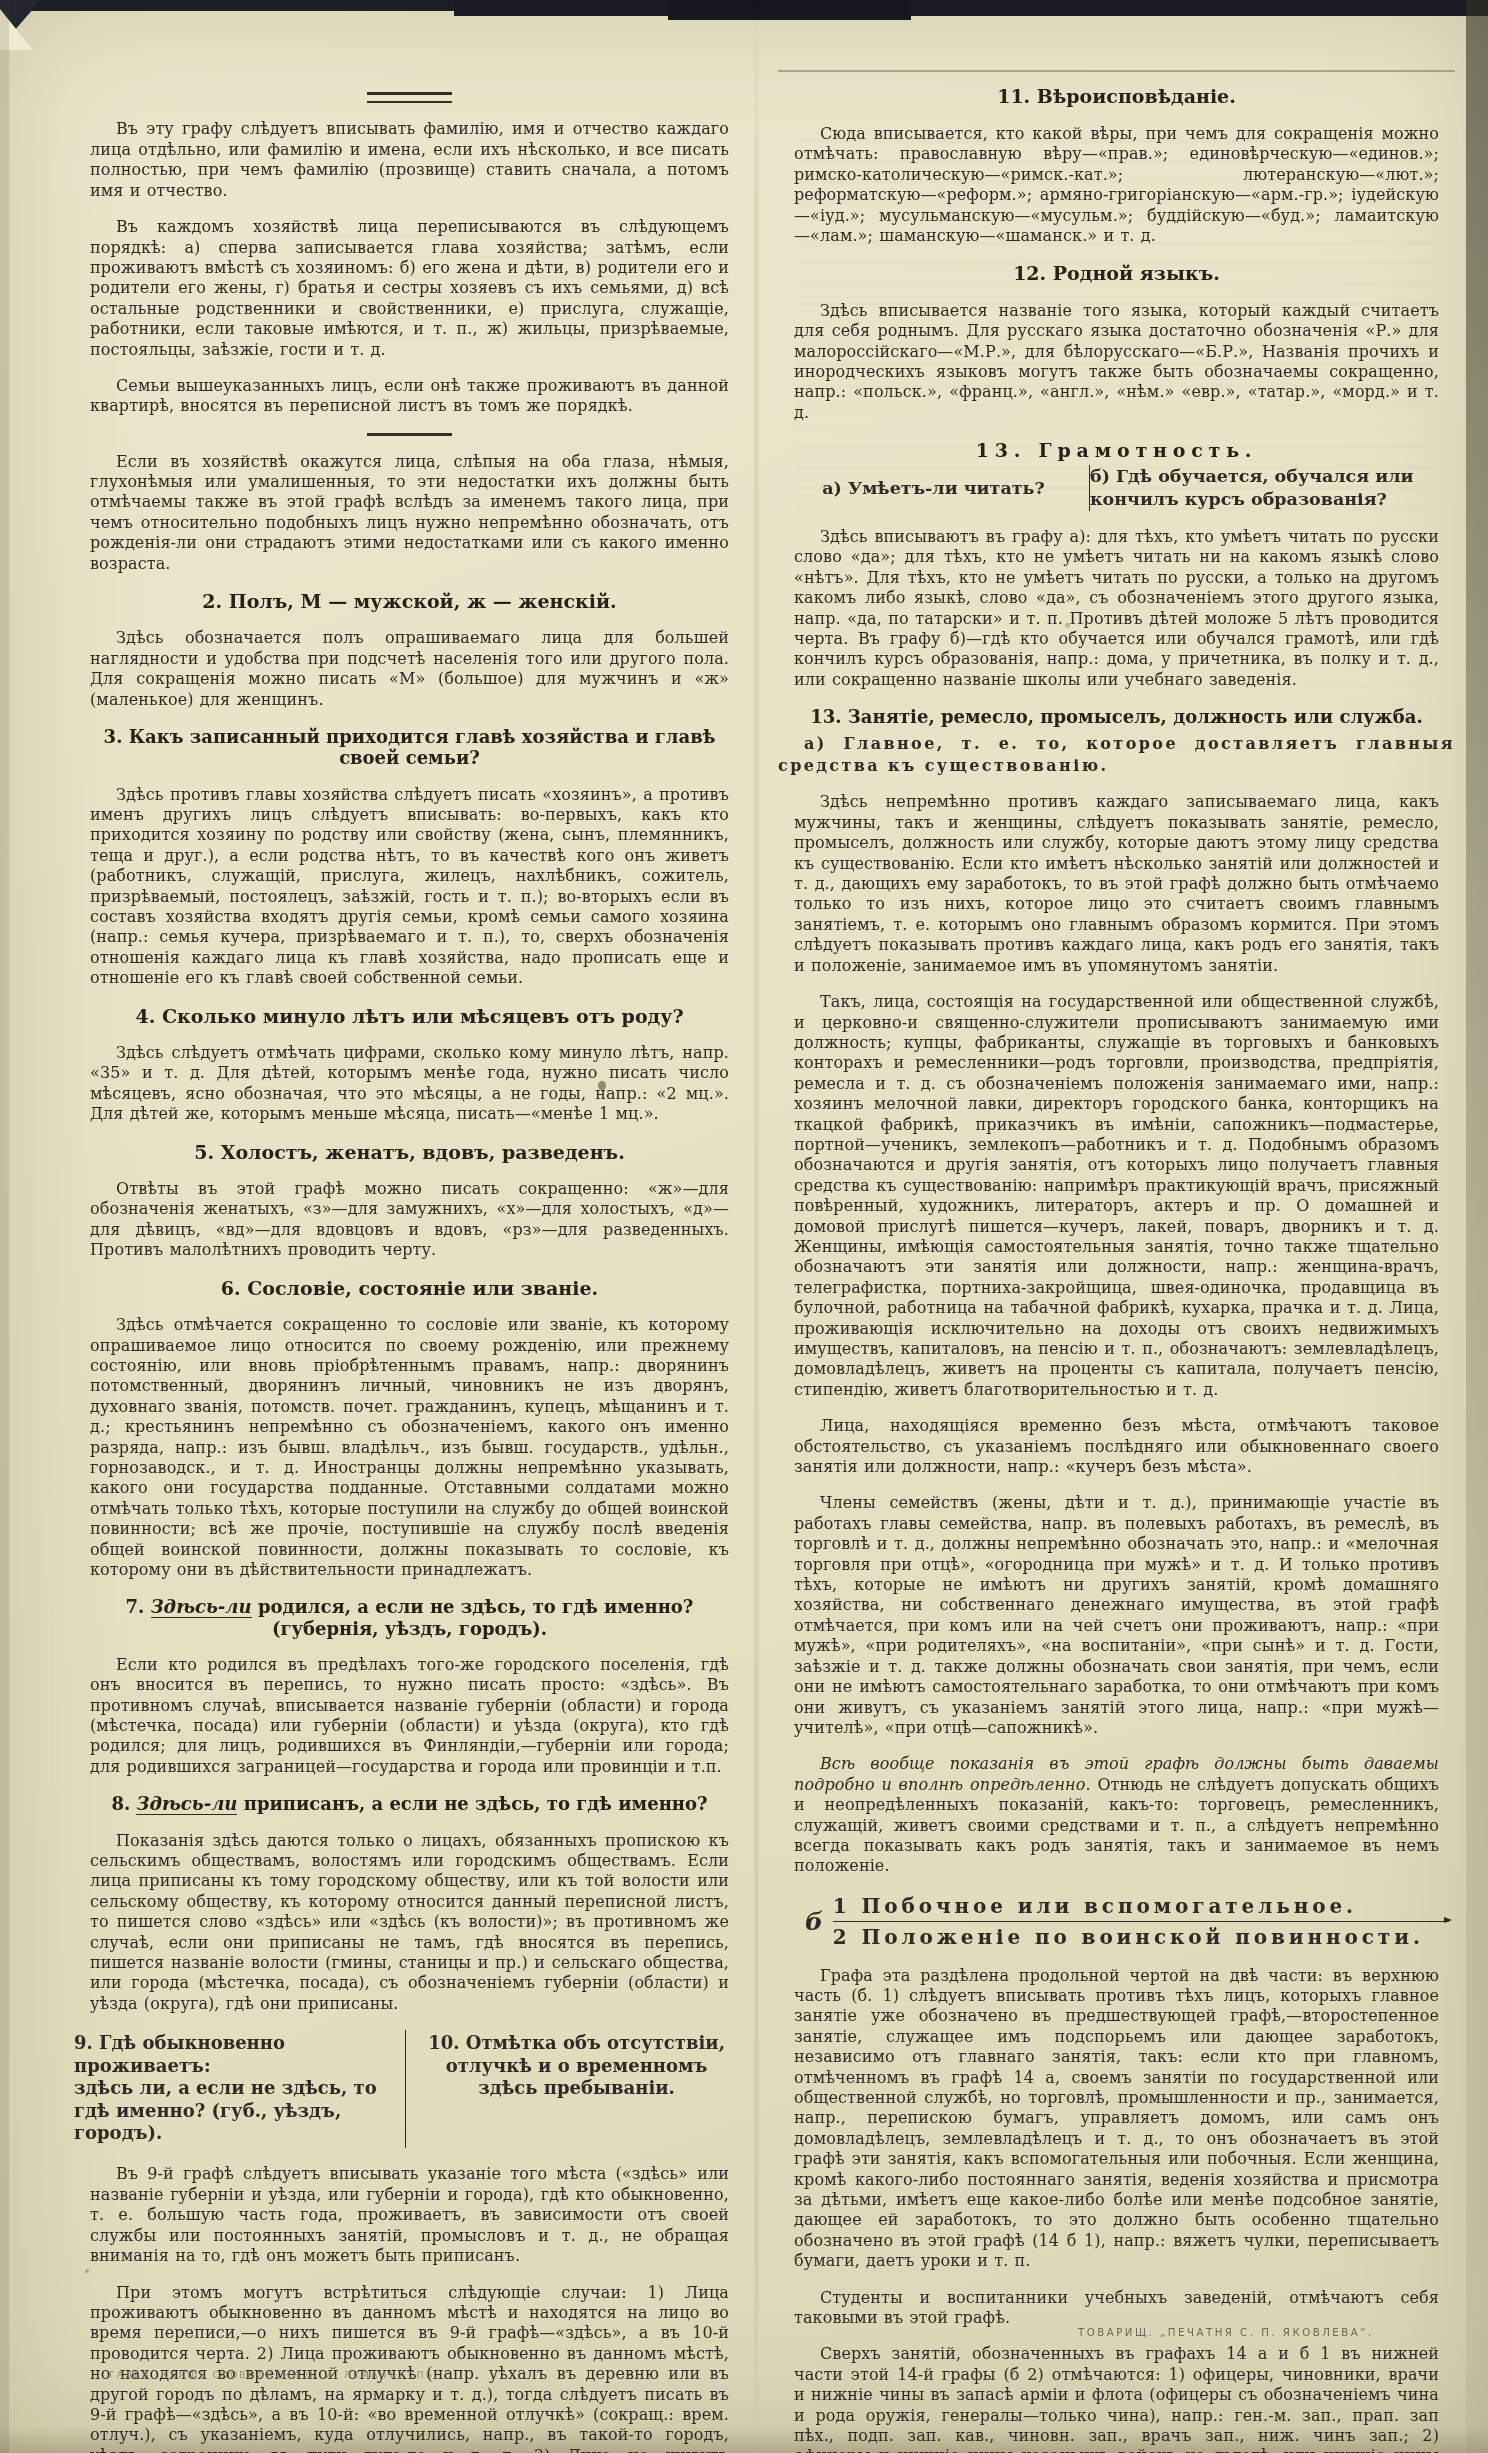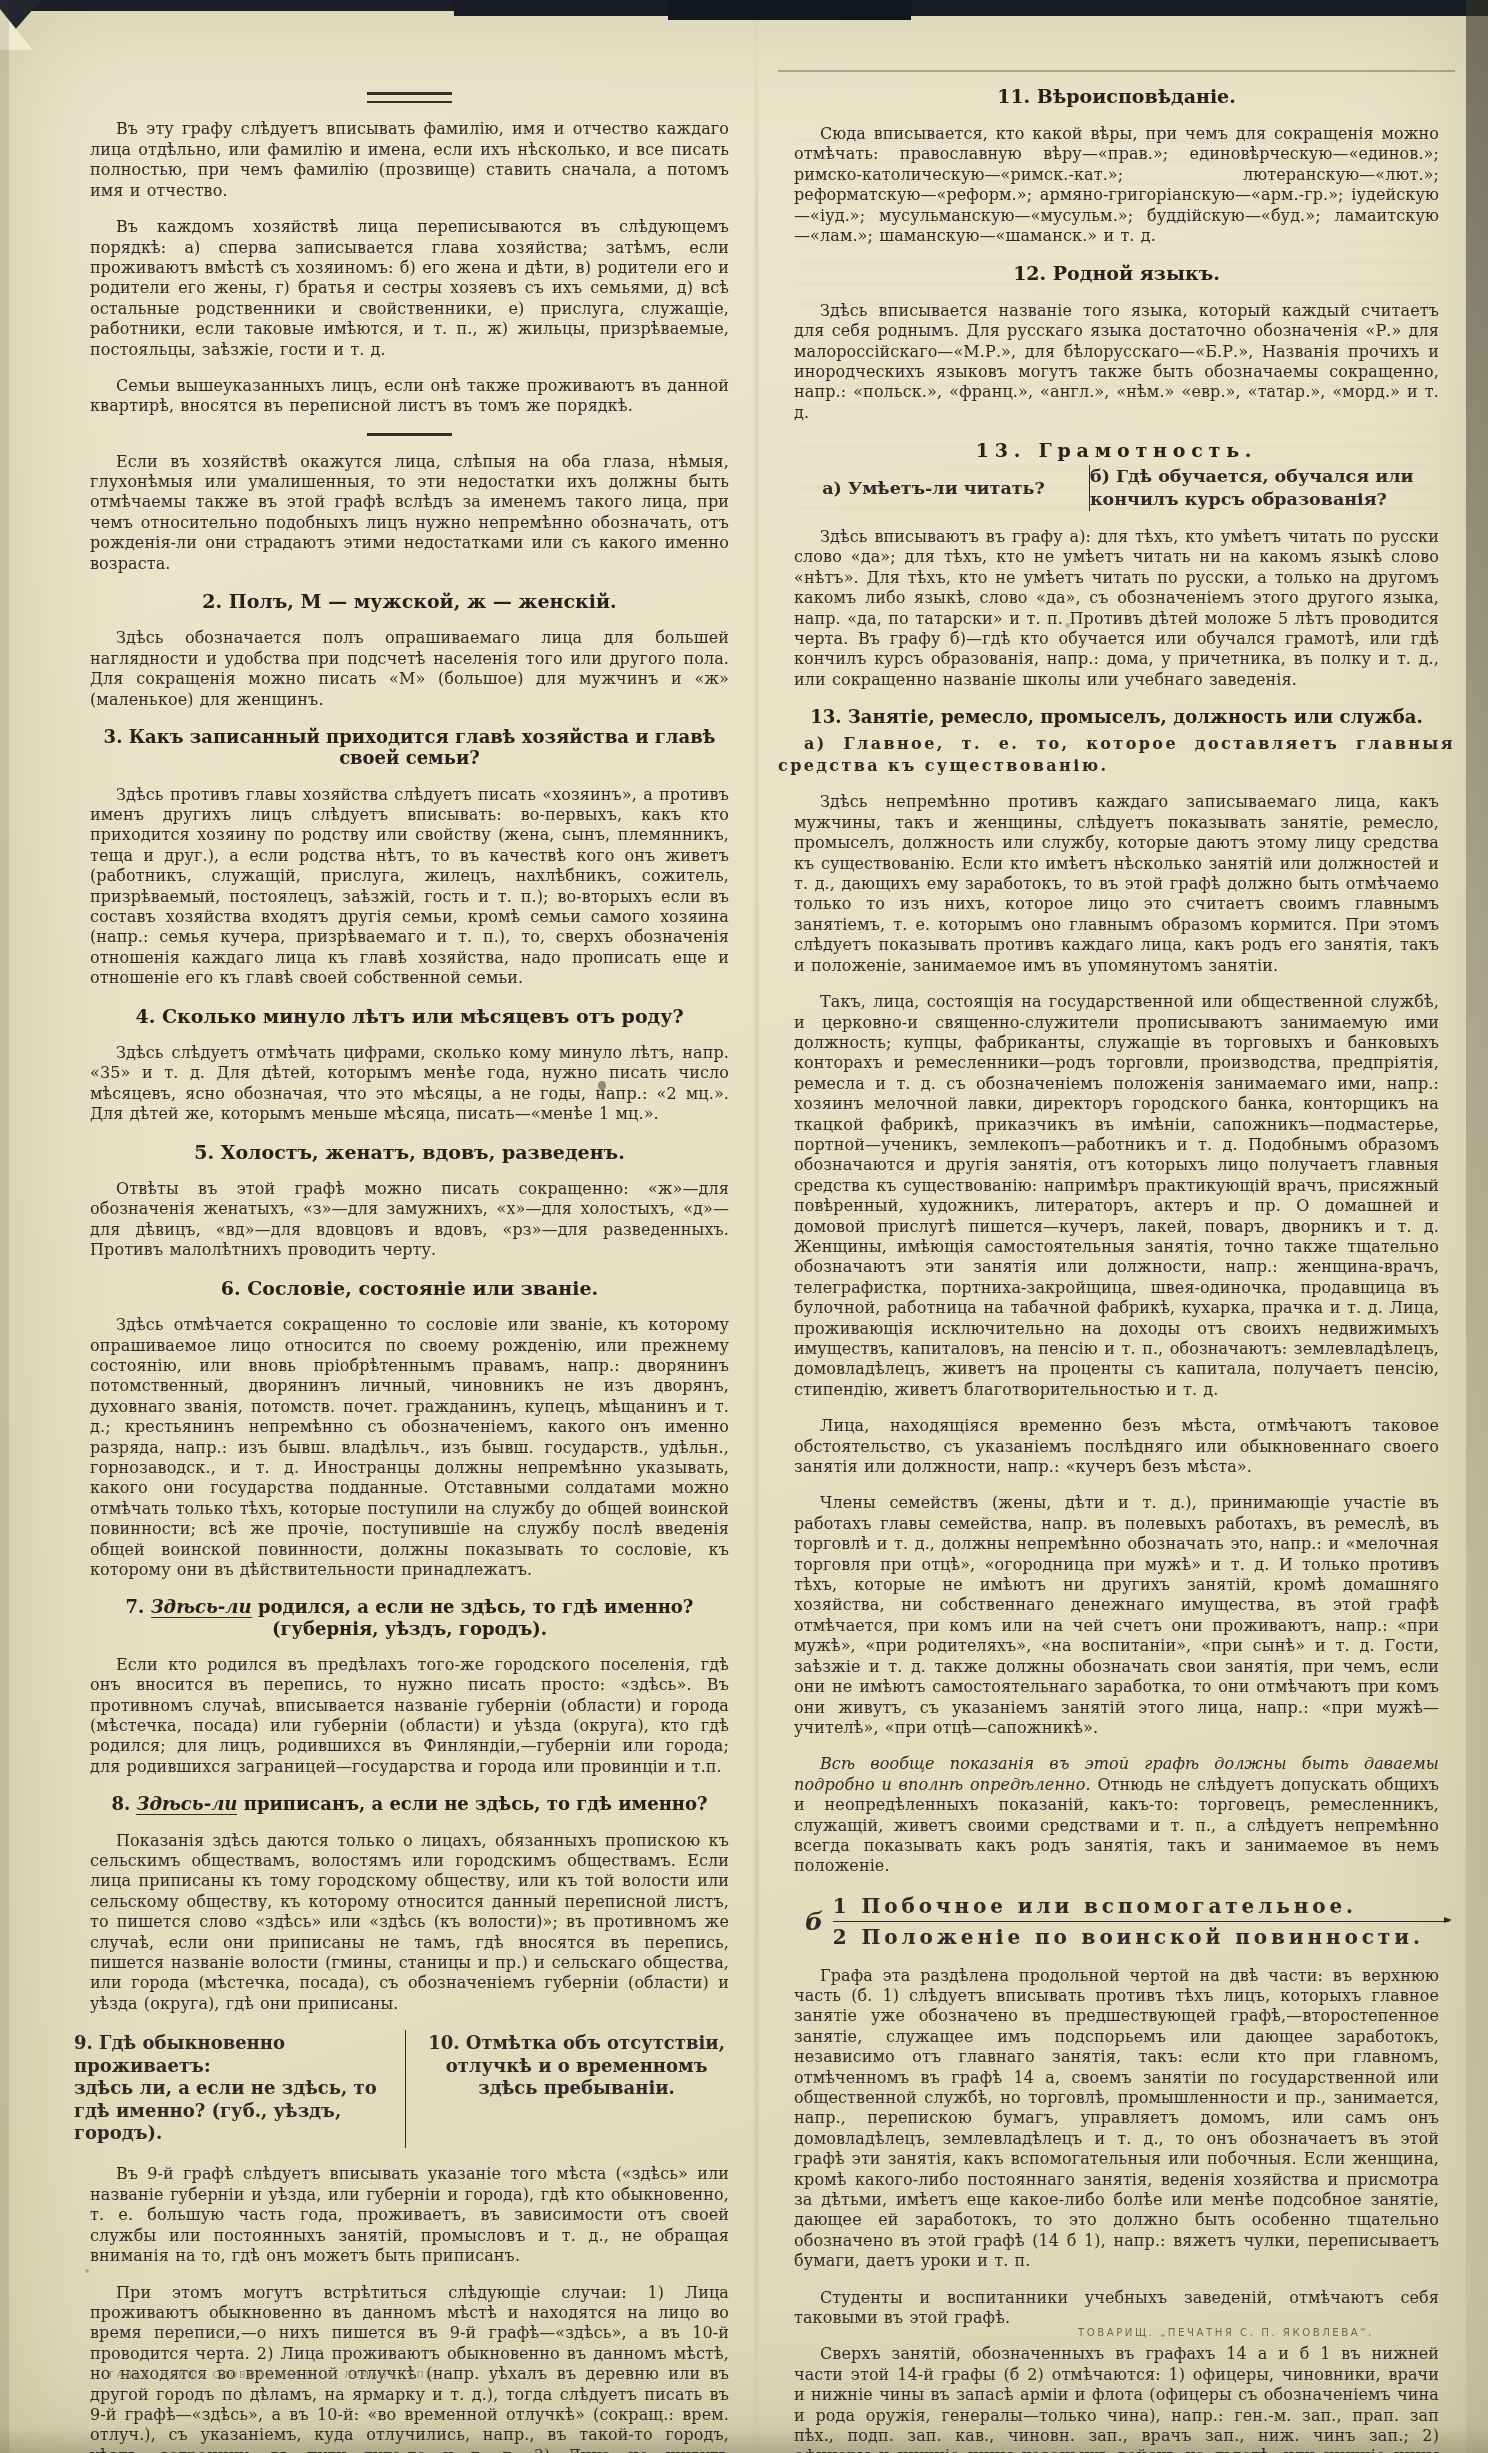--- a/index.html
+++ b/index.html
@@ -49,21 +49,21 @@
   p.body{margin:16px;font-size:16px;line-height:20.4px;text-indent:26px;
     letter-spacing:0.1px;word-spacing:1px;}
   .h{font-weight:bold;text-align:center;font-size:19px;line-height:1.18;
     margin:7.8px 0 3.9px 0;color:#262218;}
   .h.tight{font-size:18px;}
   .h .u-it{font-style:italic;border-bottom:1.9px solid #2e2a24;}
   .rule{width:85px;height:2.9px;background:#332f27;margin:4.9px auto 5.8px auto;}
   .spaced{letter-spacing:5.8px;}
 
   .split-head{display:flex;font-weight:bold;font-size:18px;line-height:1.25;
-    margin:7.8px 0 3.9px 0;text-align:left;justify-content:flex-end;}
+    margin:7.8px 0 3.9px 0;text-align:left;}
   .split-head .cell{padding:1.9px 5.8px 3.9px 0;}
   .split-head .c9{width:50%;}
   .split-head .c10{width:50%;border-left:1.9px solid #2e2a24;text-align:center;padding-left:7.8px;}
 
   .split13{display:flex;font-weight:bold;font-size:17.5px;line-height:1.3;
     margin:1.9px 0 5.8px 0;text-align:left;}
   .split13 .ca{width:46%;display:flex;align-items:center;justify-content:center;}
   .split13 .cb{width:54%;border-left:1.9px solid #2e2a24;}
 
   .sub-a{font-weight:bold;letter-spacing:2.4px;font-size:16px;line-height:1.35;

